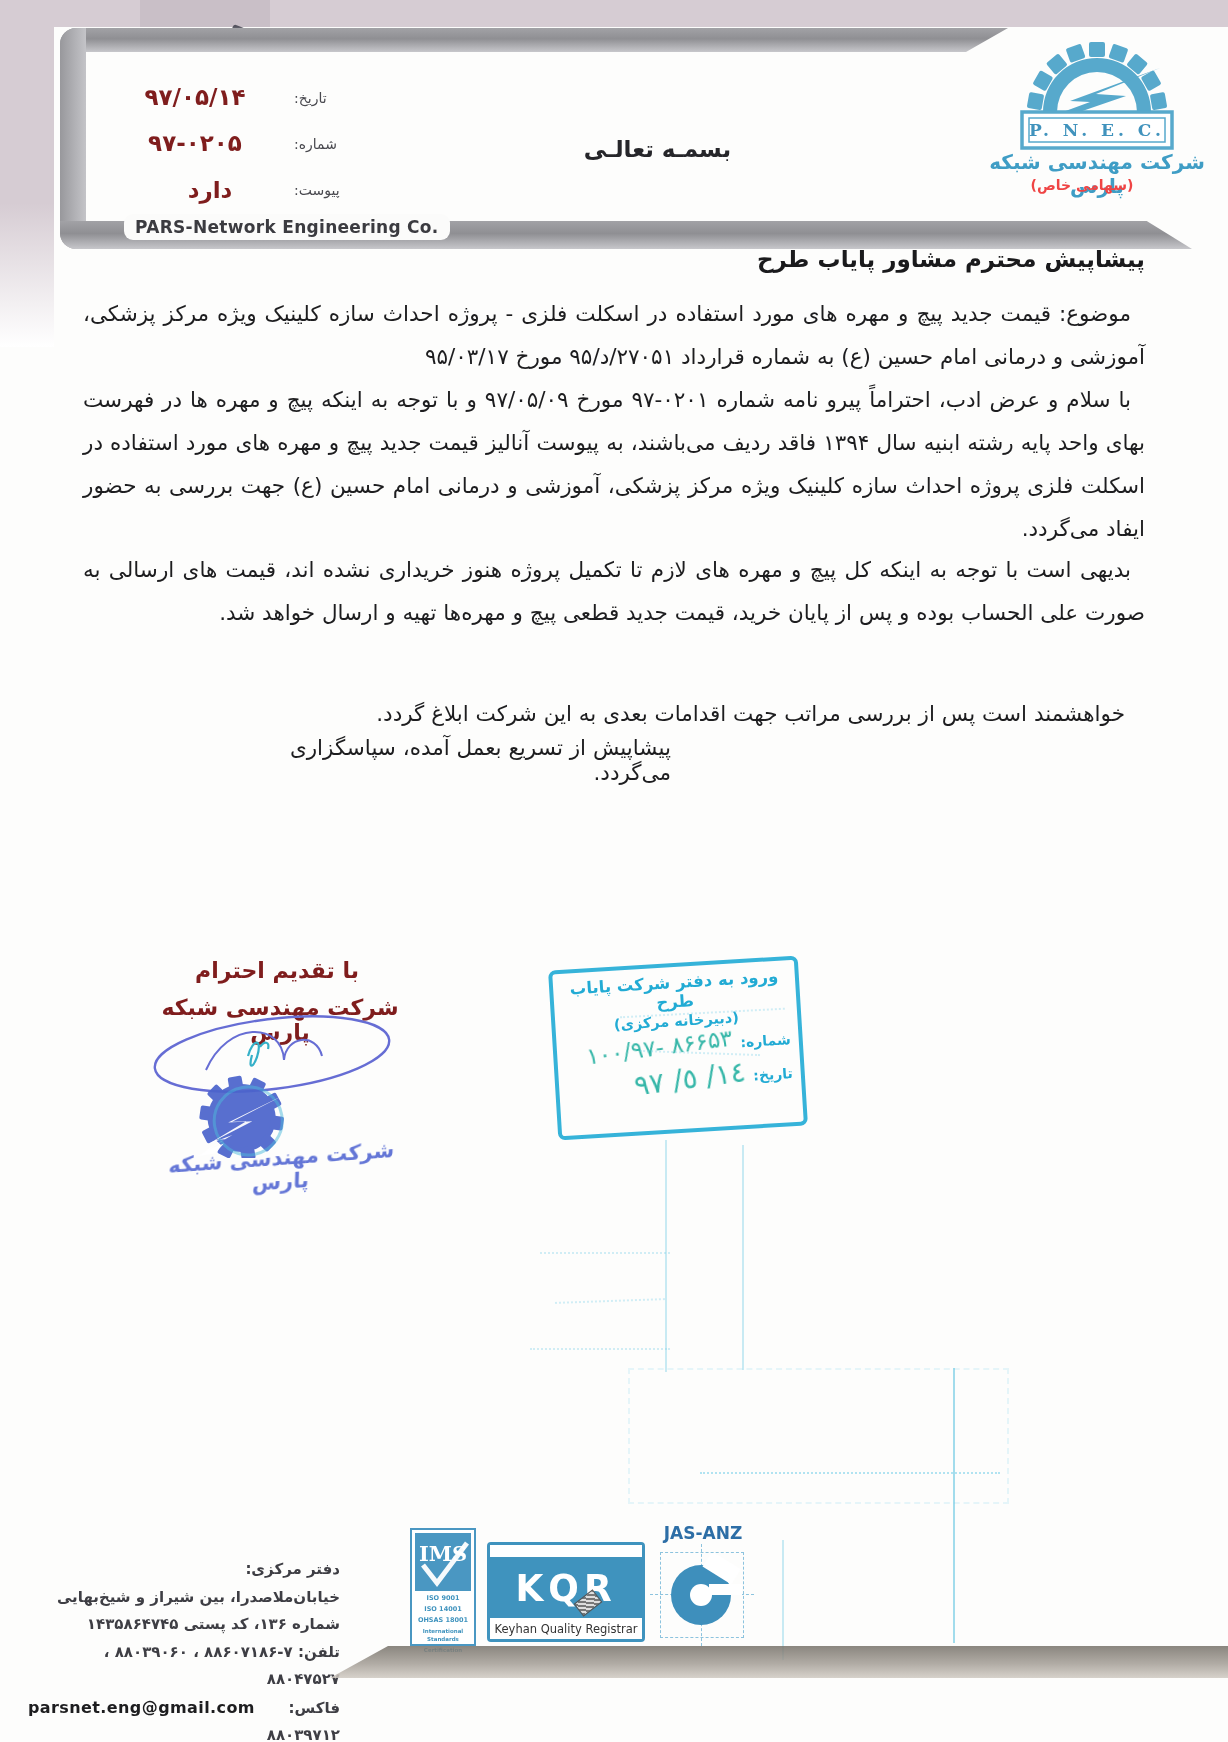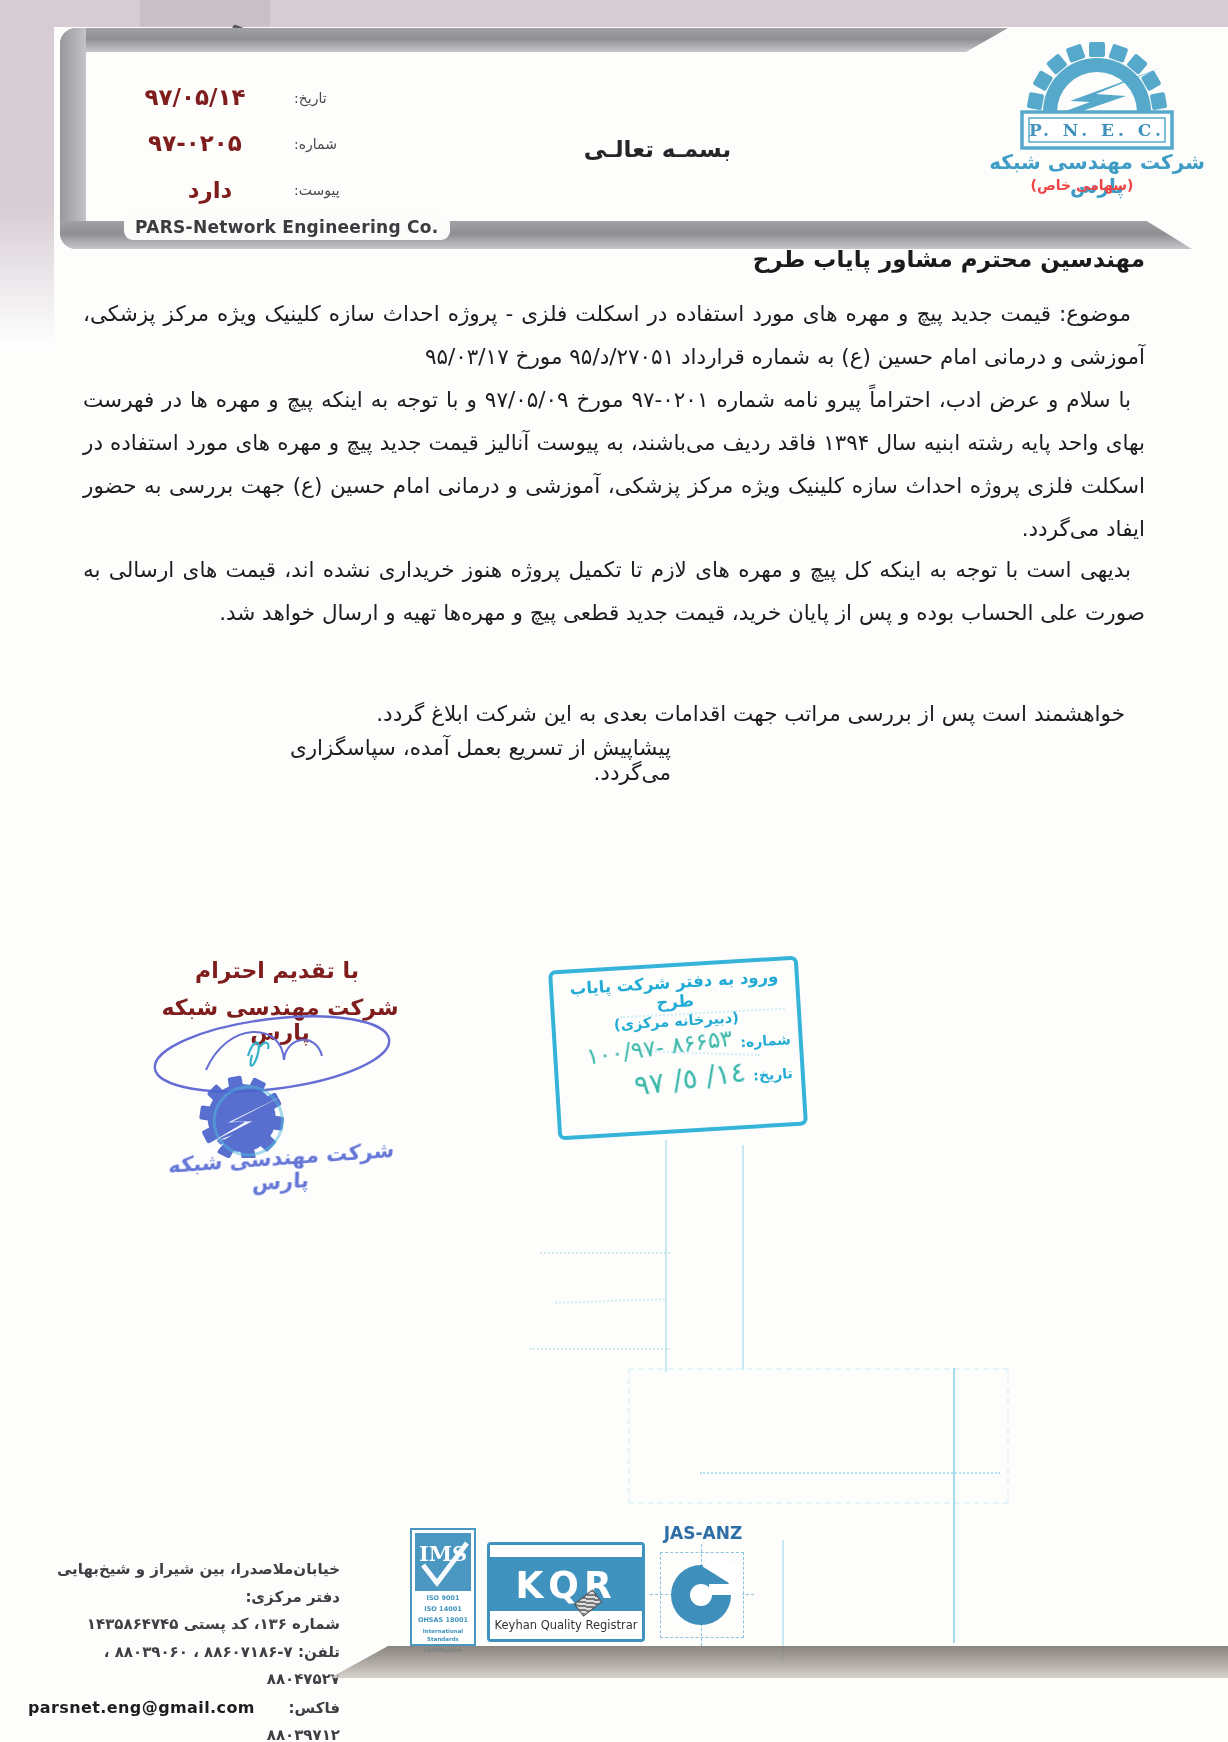--- a/index.html
+++ b/index.html
@@ -62,21 +62,21 @@
   .ims-txt{position:absolute;left:0;top:8px;width:100%;text-align:center;color:#fff;
            font-family:"DejaVu Serif",serif;font-weight:bold;font-size:21px;}
   .ims-small{font-size:6.5px;font-weight:bold;color:#3f93be;text-align:center;line-height:8px;margin-top:3px;}
   .kqr{left:487px;top:1542px;width:158px;height:100px;border:3px solid #3f93be;border-radius:4px;
        box-sizing:border-box;background:#fff;display:flex;flex-direction:column;}
   .kqr-top{height:12px;background:#fff;}
   .kqr-mid{position:relative;flex:1;background:#3f93be;display:flex;align-items:center;justify-content:center;}
   .kqr-letters{color:#fff;font-weight:bold;font-size:36px;letter-spacing:5px;transform:scaleY(1.05);}
   .kqr-tail{position:absolute;left:86px;top:38px;width:22px;height:14px;transform:rotate(-38deg);
             background:repeating-linear-gradient(45deg,#777 0 2px,#ddd 2px 4px);border:1px solid #555;}
-  .kqr-cap{height:28px;background:#fff;display:flex;align-items:center;justify-content:center;
+  .kqr-cap{height:21px;background:#fff;display:flex;align-items:center;justify-content:center;
            font-size:11.5px;color:#333;}
   .jas-label{left:660px;top:1523px;width:86px;text-align:center;font-size:17px;font-weight:bold;color:#2d6ea6;}
   .jas-box{left:660px;top:1552px;width:84px;height:86px;border:1.5px dashed #8cc3de;box-sizing:border-box;}
   .jas-cross-h{left:650px;top:1594px;width:104px;height:0;border-top:1.5px dashed #8cc3de;}
   .jas-cross-v{left:701px;top:1544px;width:0;height:102px;border-left:1.5px dashed #8cc3de;}
   .shadow-band{left:330px;top:1646px;width:898px;height:32px;opacity:.85;
                background:linear-gradient(180deg,#767169,#a39d95 55%,#d0cac2);
                clip-path:polygon(58px 0,100% 0,100% 100%,0 100%);}
 </style>
 </head>
@@ -118,21 +118,21 @@
   <div class="abs logo-type rtl" style="left:962px;top:177px;width:240px">(سهامی خاص)</div>
 
   <div class="abs bismillah rtl">بسمـه تعالـی</div>
   <div class="abs fld-label rtl" style="left:294px;top:90px">تاریخ:</div>
   <div class="abs fld-value" style="left:128px;top:84px;width:134px" dir="ltr">۹۷/۰۵/۱۴</div>
   <div class="abs fld-label rtl" style="left:294px;top:136px">شماره:</div>
   <div class="abs fld-value" style="left:128px;top:130px;width:134px" dir="ltr">۹۷-۰۲۰۵</div>
   <div class="abs fld-label rtl" style="left:294px;top:182px">پیوست:</div>
   <div class="abs fld-value rtl" style="left:160px;top:177px;width:100px">دارد</div>
 
-  <div class="abs salutation rtl">مهندسین محترم مشاور پایاب طرح</div>
+  <div class="abs salutation rtl">پیشاپیش محترم مشاور پایاب طرح</div>
   <div class="abs body-par rtl" style="top:292px">موضوع: قیمت جدید پیچ و مهره های مورد استفاده در اسکلت فلزی - پروژه احداث سازه کلینیک ویژه مرکز پزشکی، آموزشی و درمانی امام حسین (ع) به شماره قرارداد ۲۷۰۵۱/د/۹۵ مورخ ۹۵/۰۳/۱۷</div>
   <div class="abs body-par rtl" style="top:378px">با سلام و عرض ادب، احتراماً پیرو نامه شماره ۰۲۰۱-۹۷ مورخ ۹۷/۰۵/۰۹ و با توجه به اینکه پیچ و مهره ها در فهرست بهای واحد پایه رشته ابنیه سال ۱۳۹۴ فاقد ردیف می‌باشند، به پیوست آنالیز قیمت جدید پیچ و مهره های مورد استفاده در اسکلت فلزی پروژه احداث سازه کلینیک ویژه مرکز پزشکی، آموزشی و درمانی امام حسین (ع) جهت بررسی به حضور ایفاد می‌گردد.</div>
   <div class="abs body-par rtl" style="top:548px">بدیهی است با توجه به اینکه کل پیچ و مهره های لازم تا تکمیل پروژه هنوز خریداری نشده اند، قیمت های ارسالی به صورت علی الحساب بوده و پس از پایان خرید، قیمت جدید قطعی پیچ و مهره‌ها تهیه و ارسال خواهد شد.</div>
   <div class="abs body-par rtl" style="top:692px;text-align:right;text-indent:20px">خواهشمند است پس از بررسی مراتب جهت اقدامات بعدی به این شرکت ابلاغ گردد.</div>
   <div class="abs closing-line rtl" style="left:246px;top:735px;width:425px">پیشاپیش از تسریع بعمل آمده، سپاسگزاری می‌گردد.</div>
 
   <div class="abs sig-line rtl" style="left:168px;top:958px;width:218px;font-size:22px">با تقدیم احترام</div>
   <div class="abs sig-line rtl" style="left:130px;top:995px;width:300px;font-size:22px">شرکت مهندسی شبکه پارس</div>
 
   <svg class="abs" style="left:136px;top:1008px" width="275" height="150" viewBox="0 0 275 150">
@@ -180,22 +180,22 @@
   <div class="abs ghost gline-v" style="left:742px;top:1145px;height:225px"></div>
   <div class="abs ghost gline-h" style="left:540px;top:1252px;width:130px"></div>
   <div class="abs ghost gline-h" style="left:555px;top:1300px;width:110px;transform:rotate(-2deg)"></div>
   <div class="abs ghost gline-h" style="left:530px;top:1348px;width:140px"></div>
   <div class="abs ghost gbox" style="left:628px;top:1368px;width:377px;height:132px"></div>
   <div class="abs ghost gline-v" style="left:953px;top:1368px;height:275px;opacity:.6"></div>
   <div class="abs ghost gline-h" style="left:700px;top:1472px;width:300px;opacity:.6"></div>
   <div class="abs ghost gline-v" style="left:782px;top:1540px;height:120px"></div>
 
   <div class="abs footer-fa rtl">
+    <div>دفتر مرکزی:</div>
     <div>خیابان‌ملاصدرا، بین شیراز و شیخ‌بهایی</div>
-    <div>دفتر مرکزی:</div>
     <div>شماره ۱۳۶، کد پستی ۱۴۳۵۸۶۴۷۴۵</div>
     <div>تلفن: ۷-۸۸۶۰۷۱۸۶ ، ۸۸۰۳۹۰۶۰ ، ۸۸۰۴۷۵۲۷</div>
     <div class="fax-row">
       <span>فاکس: ۸۸۰۳۹۷۱۲</span>
       <span class="email">parsnet.eng@gmail.com</span>
     </div>
   </div>
 
   <div class="abs ims">
     <div class="ims-box">

